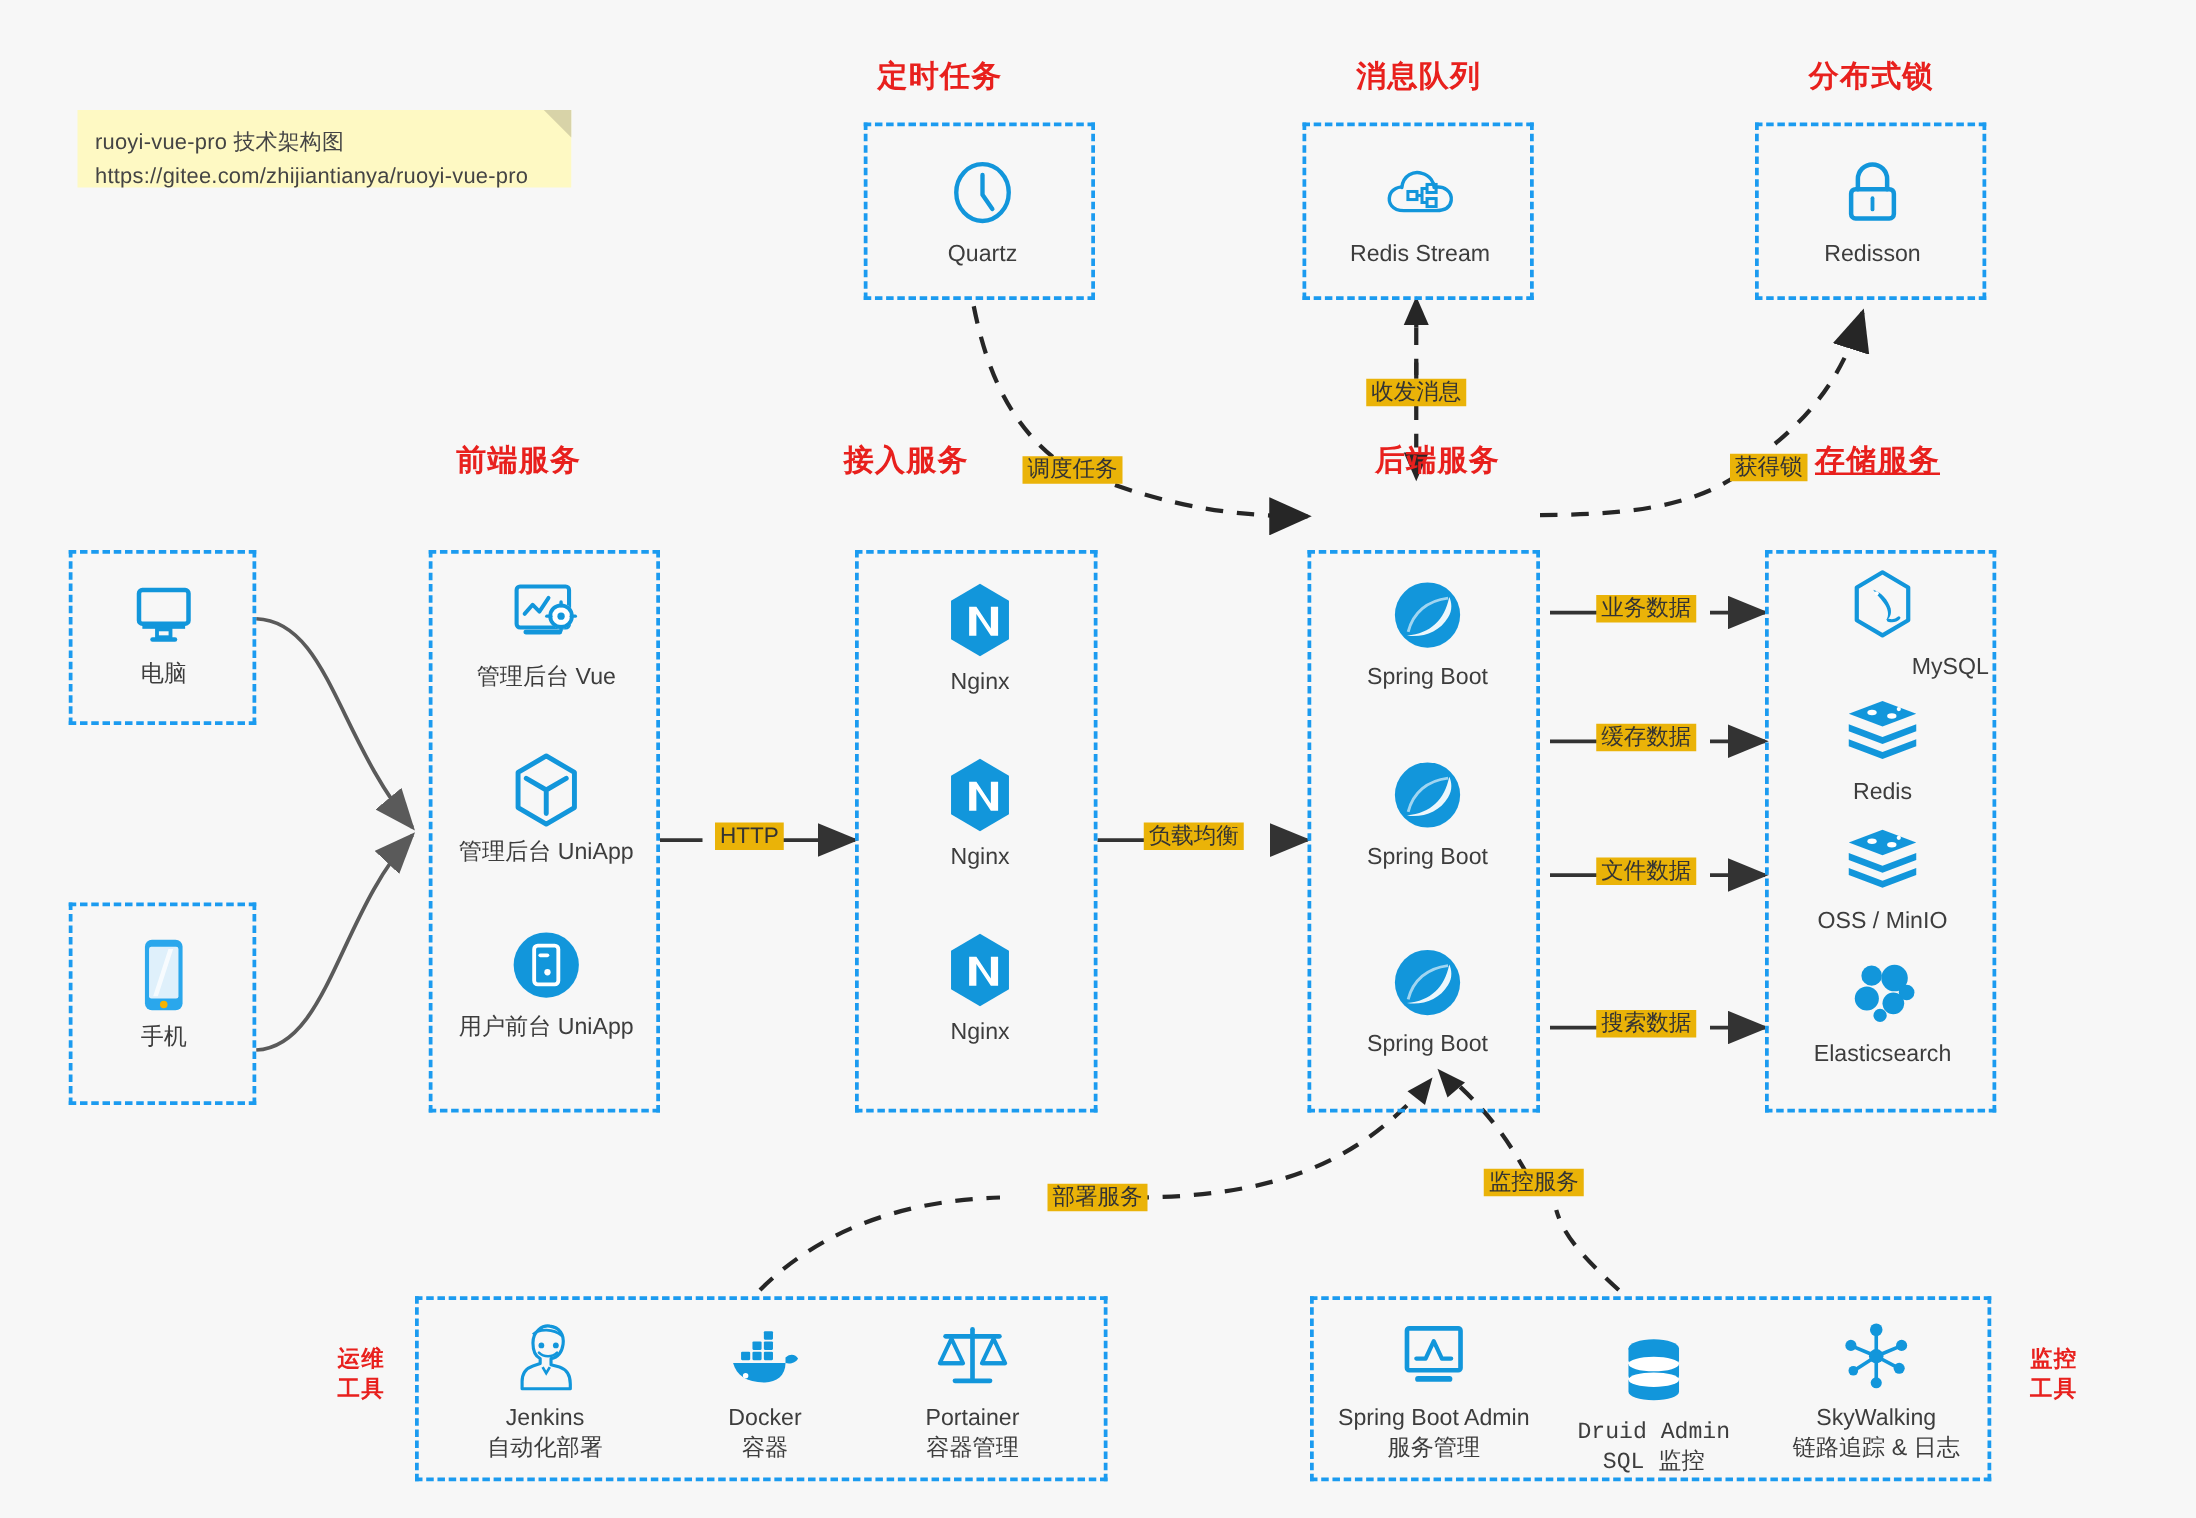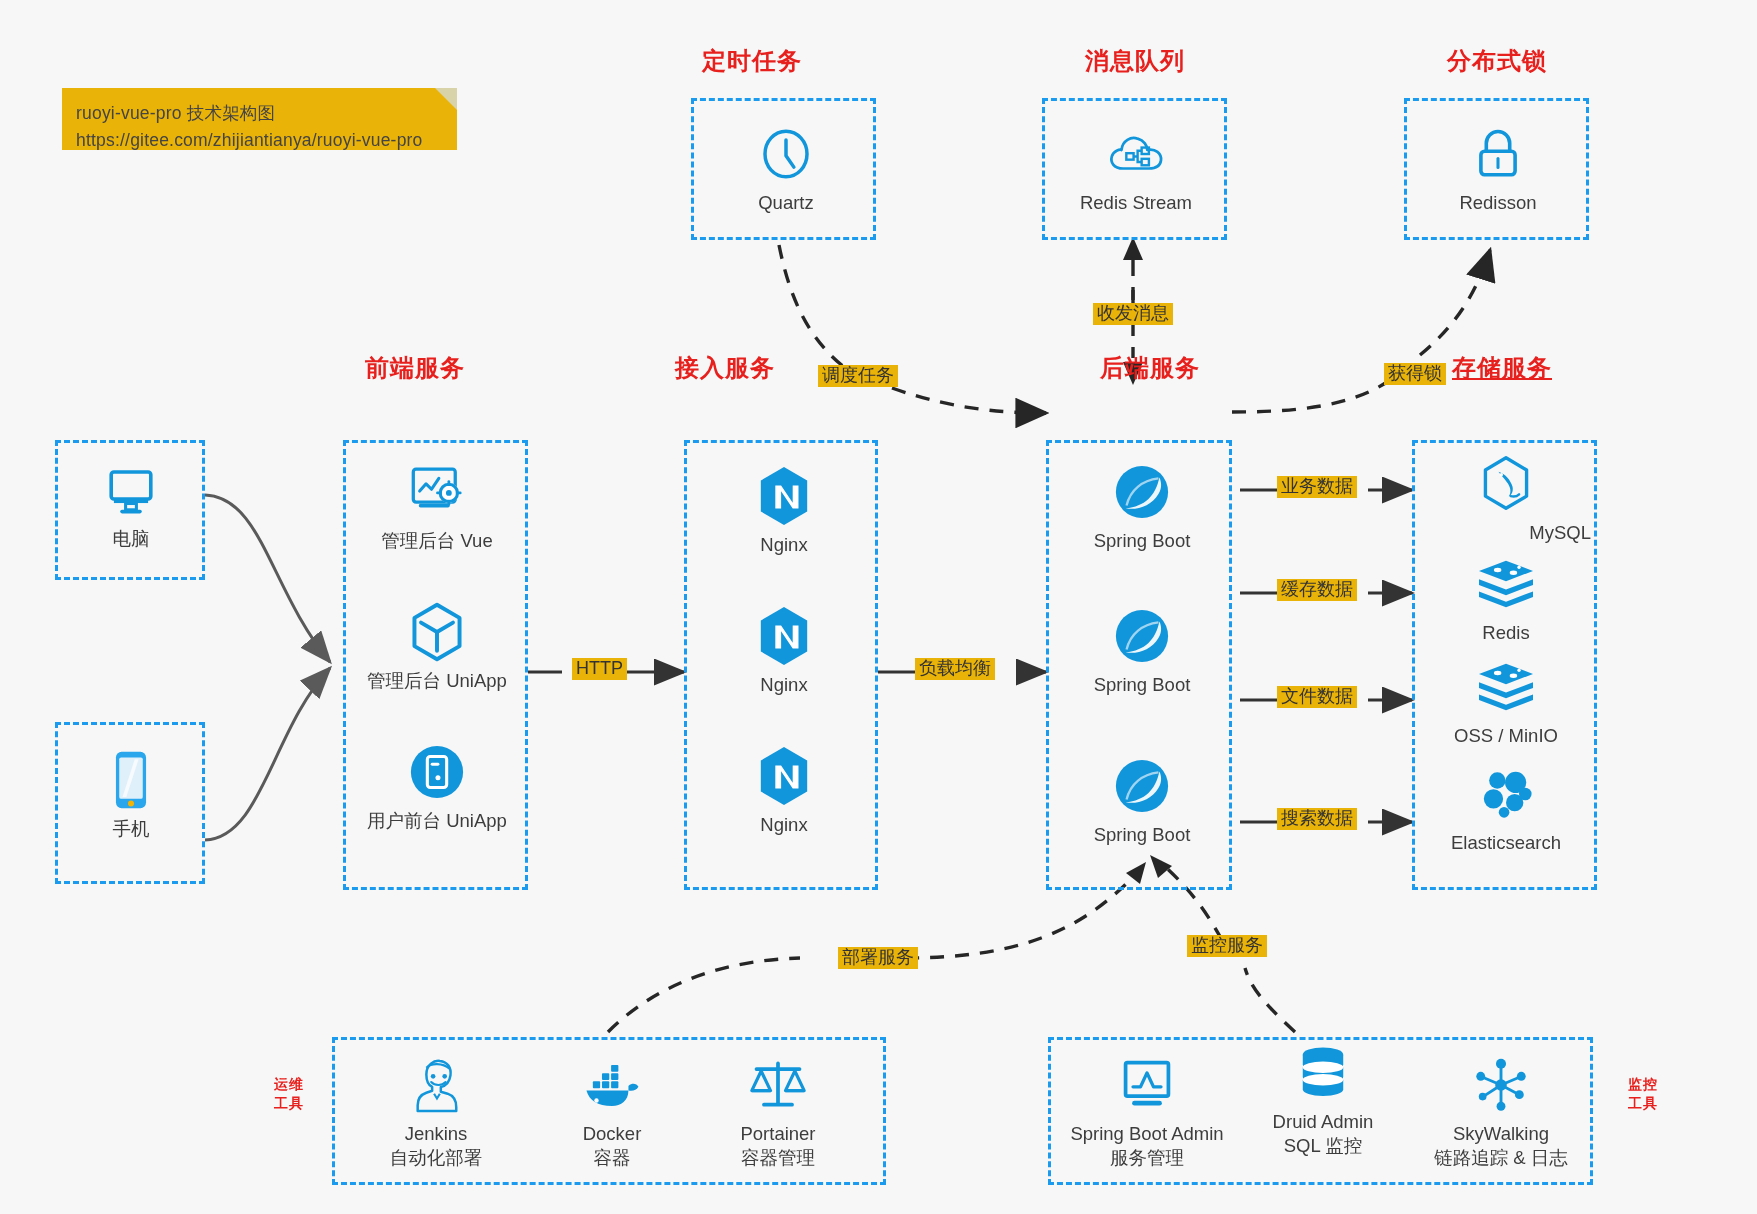--- a/index.html
+++ b/index.html
@@ -9,21 +9,21 @@
     font-family:"Liberation Sans","DejaVu Sans",sans-serif;
     position:relative;overflow:hidden;
     color:#3a3a3a;
   }
   .canvas{position:absolute;inset:0;}
   svg.wires{position:absolute;left:0;top:0;width:1757px;height:1214px;pointer-events:none;}
 
   
   .note{
     position:absolute;left:62px;top:88px;width:395px;height:62px;
-    background:#eab308;
+    background:#fef9c3;
     padding:12px 14px 0 14px;
     box-sizing:border-box;
     font-size:17.5px;line-height:1.55;color:#444;
     letter-spacing:.2px;
   }
   .note .fold{
     position:absolute;right:0;top:0;width:0;height:0;
     border-left:22px solid transparent;border-top:22px solid #d8d3a8;
   }
 
@@ -34,21 +34,21 @@
     background:rgba(255,255,255,0);
     box-sizing:border-box;
   }
   .grp-title{
     position:absolute;
     color:#e8201d;font-weight:bold;font-size:24px;
     white-space:nowrap;text-align:center;
     letter-spacing:1px;
   }
   .side-title{
-    position:absolute;color:#e8201d;font-weight:bold;font-size:14px;
+    position:absolute;color:#e8201d;font-weight:bold;font-size:18px;
     line-height:1.35;text-align:center;white-space:nowrap;letter-spacing:1px;
   }
 
   
   .node{position:absolute;text-align:center;width:170px;}
   .node .cap{font-size:18.5px;color:#3d3d3d;margin-top:6px;line-height:1.32;white-space:nowrap;}
   .node .cap2{font-size:18.5px;color:#3d3d3d;line-height:1.32;white-space:nowrap;}
   .ic{height:62px;display:flex;align-items:center;justify-content:center;}
   .ic svg{display:block;}
 
@@ -440,21 +440,21 @@
         <svg width="58" height="54" viewBox="0 0 62 58">
           <rect x="8" y="5" width="46" height="36" rx="2" fill="none" stroke="#1296db" stroke-width="4"></rect>
           <path d="M16 31 L24 31 L31 16 L38 31 L46 31" fill="none" stroke="#1296db" stroke-width="3.6" stroke-linecap="round" stroke-linejoin="round"></path>
           <rect x="15" y="46" width="32" height="5" rx="2.5" fill="#1296db"></rect>
         </svg>
       </div>
       <div class="cap">Spring Boot Admin</div>
       <div class="cap2">服务管理</div>
     </div>
 
-    <div class="node" style="left:182px;top:2px;width:180px;">
+    <div class="node" style="left:182px;top:26px;width:180px;font-family:Liberation Mono, monospace;">
       <div class="ic">
         <svg width="52" height="56" viewBox="0 0 54 58">
           <ellipse cx="27" cy="10" rx="21" ry="7.5" fill="#1296db"></ellipse>
           <path d="M6 10 L6 20 C6 24 15 27 27 27 C39 27 48 24 48 20 L48 10" fill="#1296db"></path>
           <path d="M6 23 L6 33 C6 37 15 40 27 40 C39 40 48 37 48 33 L48 23" fill="#1296db"></path>
           <path d="M6 36 L6 46 C6 50 15 53 27 53 C39 53 48 50 48 46 L48 36" fill="#1296db"></path>
           <ellipse cx="27" cy="23" rx="21" ry="6" fill="#ffffff"></ellipse>
           <ellipse cx="27" cy="36" rx="21" ry="6" fill="#ffffff"></ellipse>
         </svg>
       </div>

